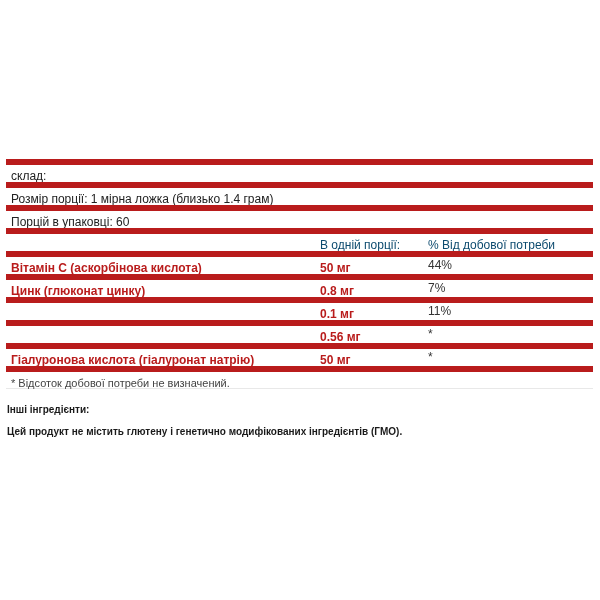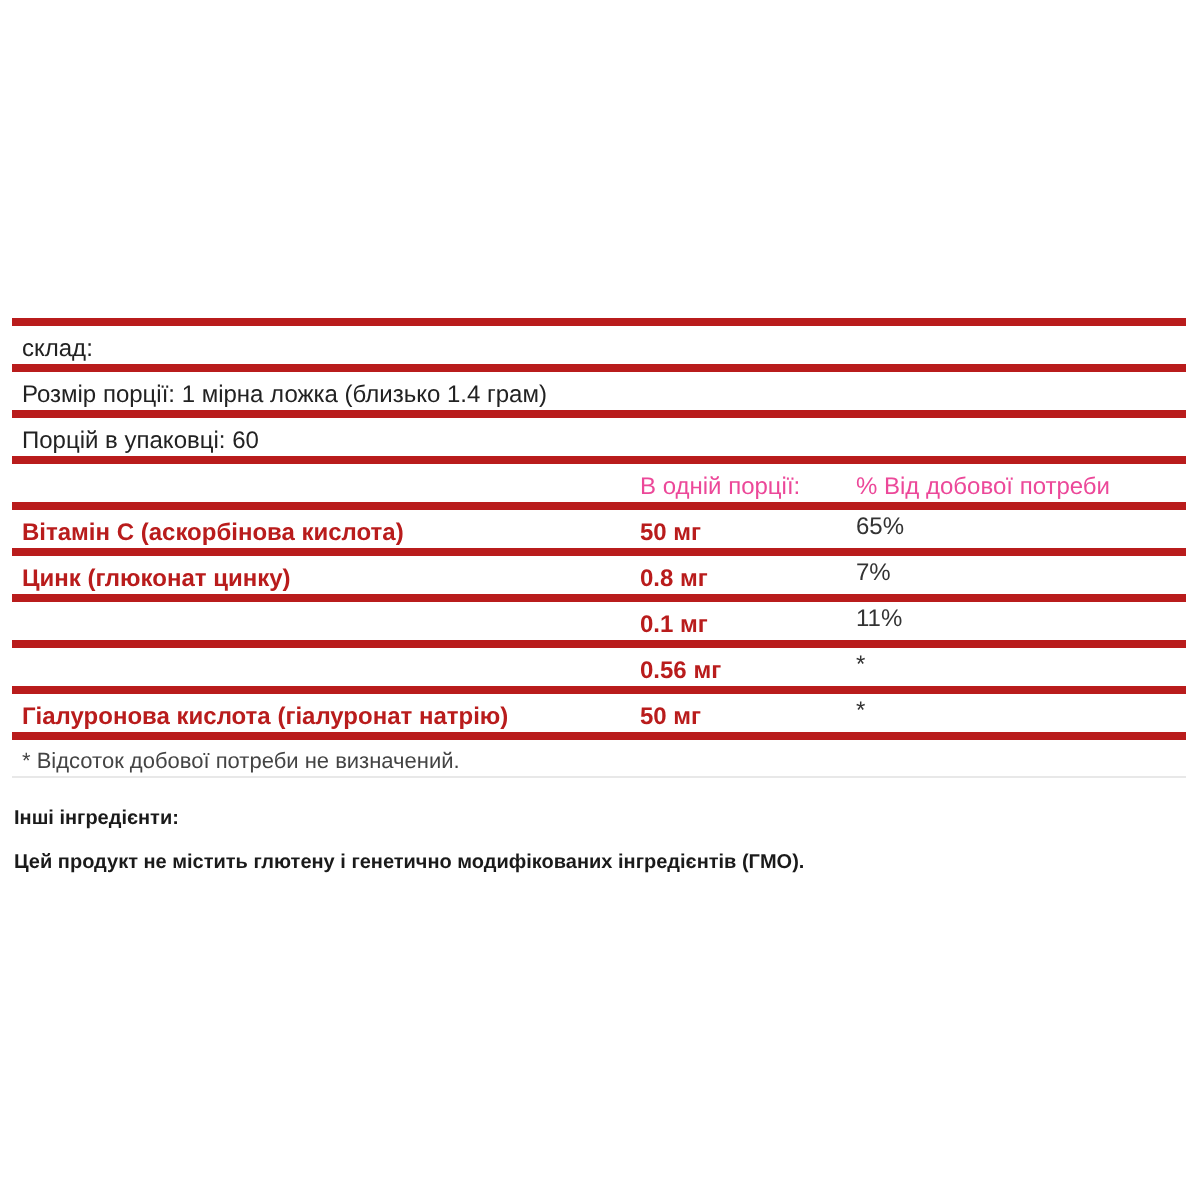--- a/index.html
+++ b/index.html
@@ -1,24 +1,24 @@
 <!DOCTYPE html>
 <html><head>
 <meta charset="utf-8">
 <style>
   html, body { margin: 0; padding: 0; background: #ffffff; }
   body { width: 600px; height: 600px; position: relative; overflow: hidden;
          font-family: "Liberation Sans", sans-serif; color: #222; }
   .wrap { position: absolute; left: 6px; top: 159px; width: 587px; }
-  .row { border-top: 4px solid #b91c1c; height: 23px; box-sizing: border-box;
+  .row { border-top: 6px solid #b91c1c; height: 23px; box-sizing: border-box;
          font-size: 12px; line-height: 22px; position: relative; }
   .row .c1 { position: absolute; left: 5px; }
   .row .c2 { position: absolute; left: 314px; }
   .row .c3 { position: absolute; left: 422px; }
-  .hdr { color: #ec4899; }
+  .hdr { color: #0c4a6e; }
   .b { font-weight: bold; color: #b91c1c; }
   .pct { color: #333; top: -3px; }
   .last { border-bottom: 1px solid #e8e8e8; }
   .other { position: absolute; left: 7px; font-size: 10px; font-weight: bold; color: #1a1a1a; }
 </style>
 </head>
 <body>
 
 <div class="wrap">
   <div class="row">
@@ -30,21 +30,21 @@
   <div class="row">
     <span class="c1">Порцій в упаковці: 60</span>
   </div>
   <div class="row hdr">
     <span class="c2">В одній порції:</span>
     <span class="c3">% Від добової потреби</span>
   </div>
   <div class="row">
     <span class="c1 b">Вітамін С (аскорбінова кислота)</span>
     <span class="c2 b">50 мг</span>
-    <span class="c3 pct">65%</span>
+    <span class="c3 pct">44%</span>
   </div>
   <div class="row">
     <span class="c1 b">Цинк (глюконат цинку)</span>
     <span class="c2 b">0.8 мг</span>
     <span class="c3 pct">7%</span>
   </div>
   <div class="row">
     <span class="c2 b">0.1 мг</span>
     <span class="c3 pct">11%</span>
   </div>

